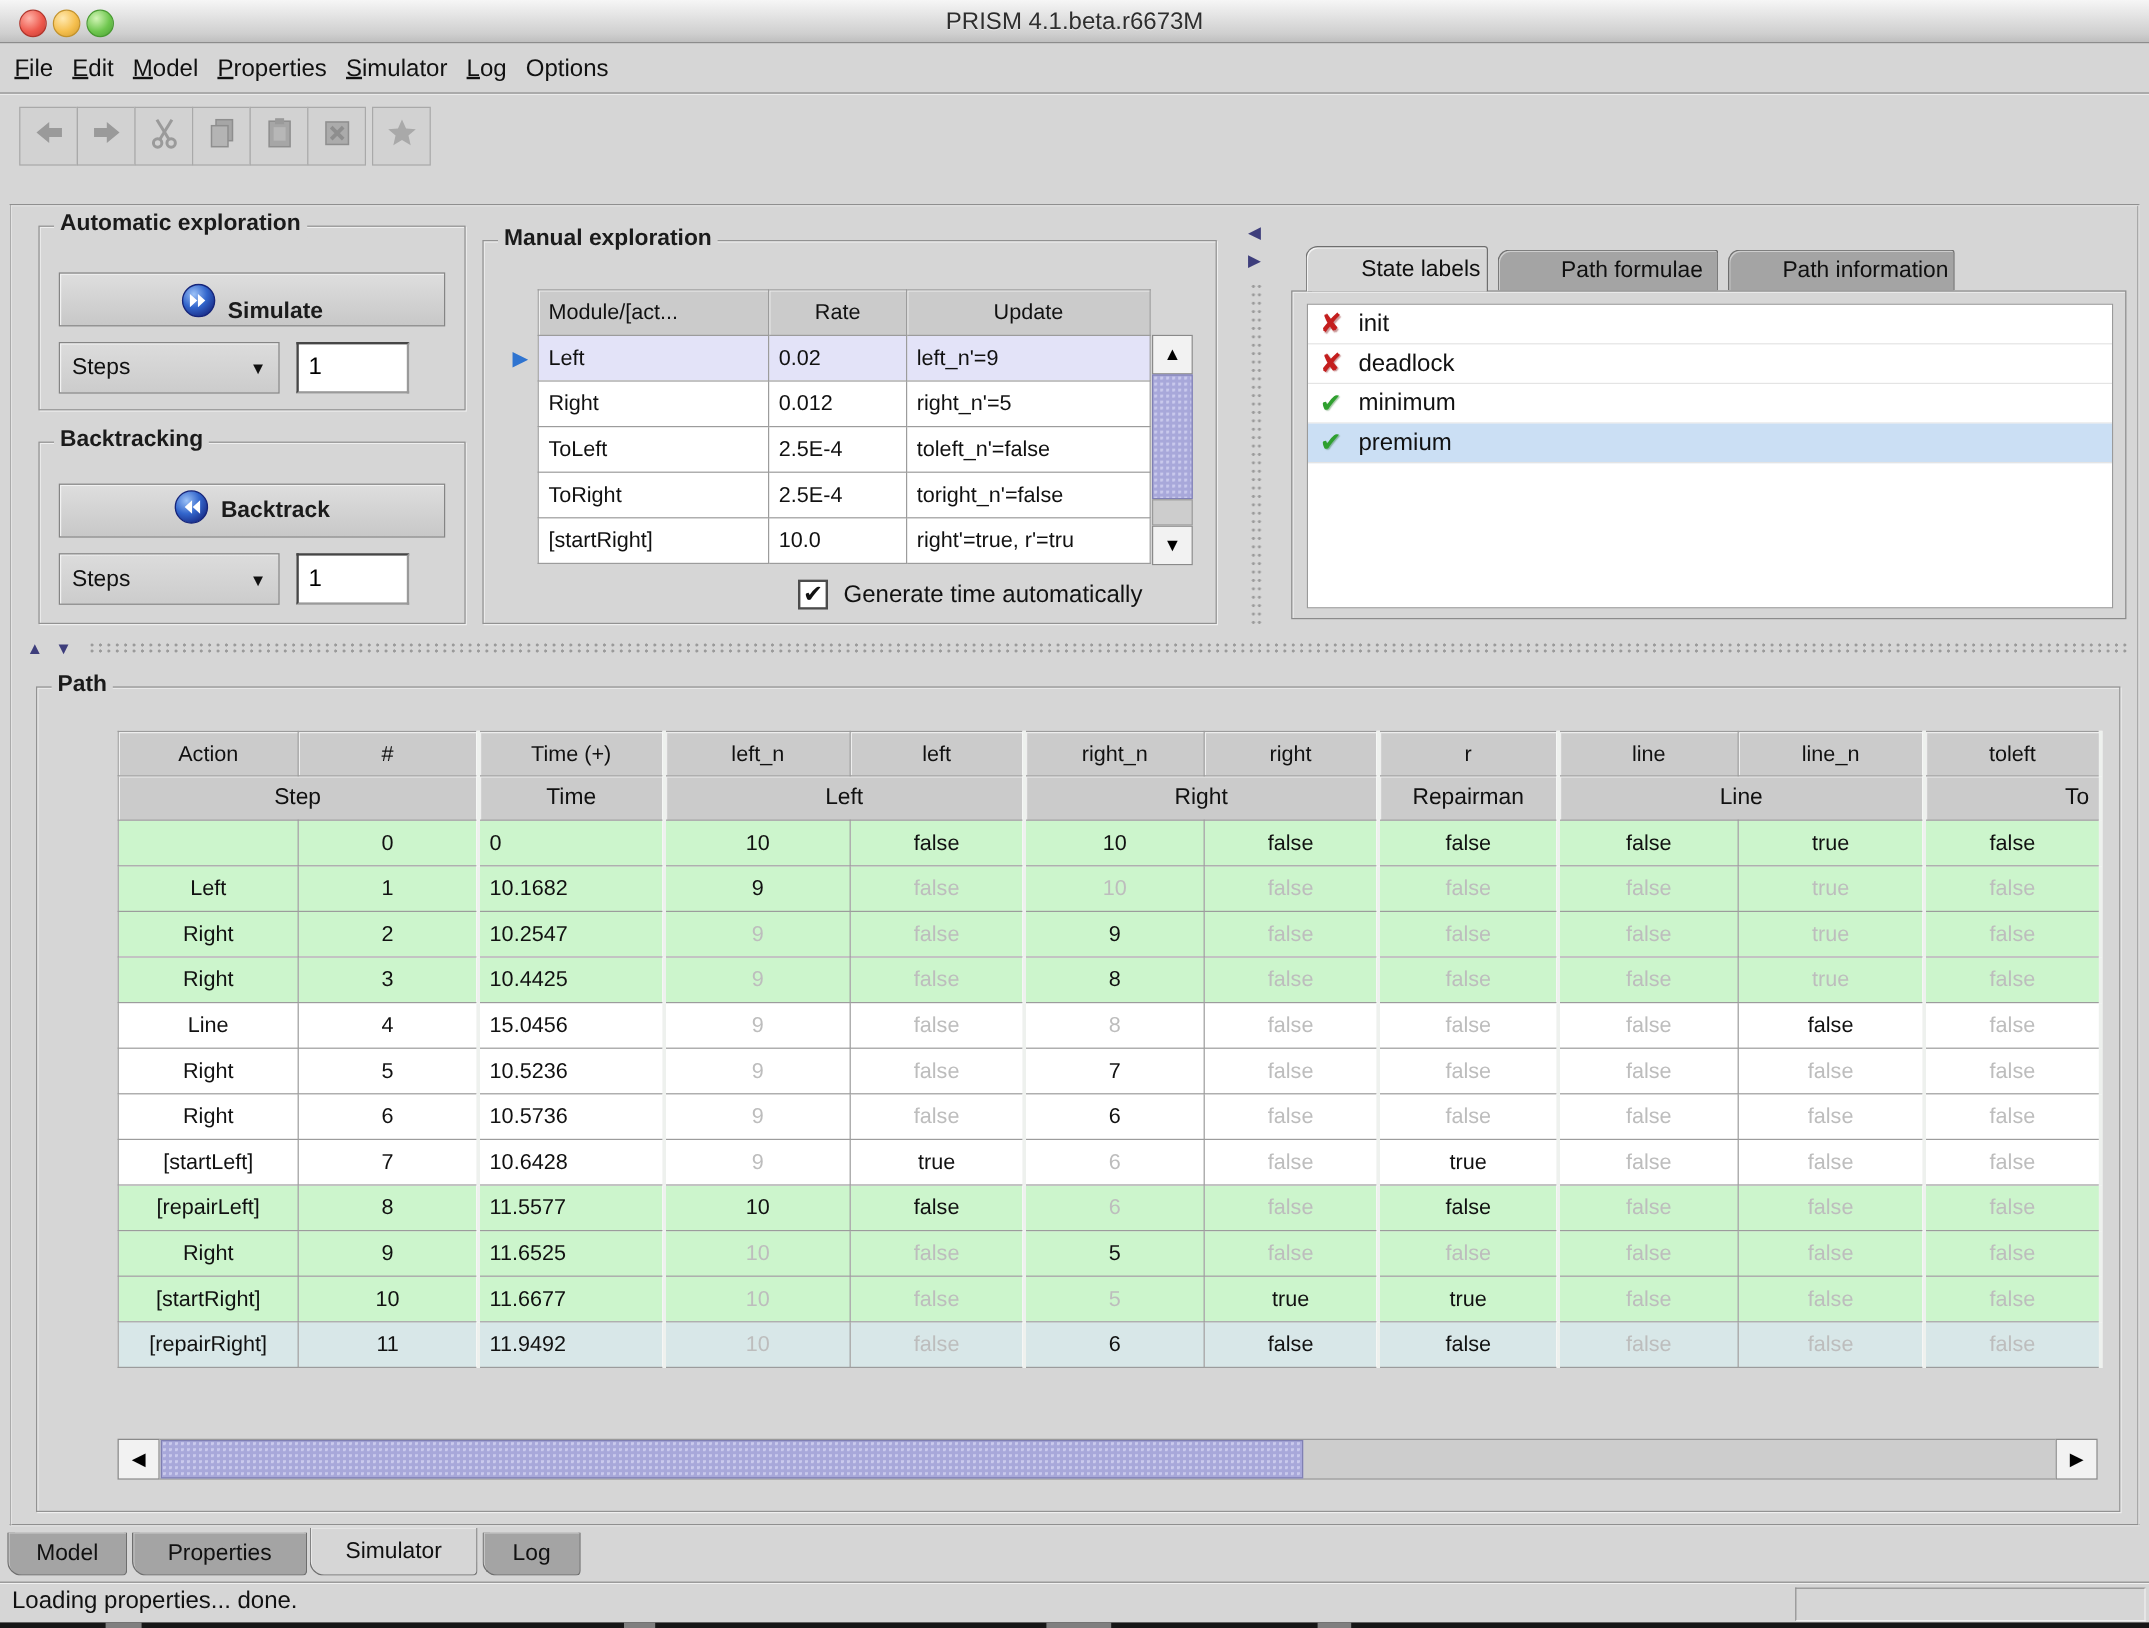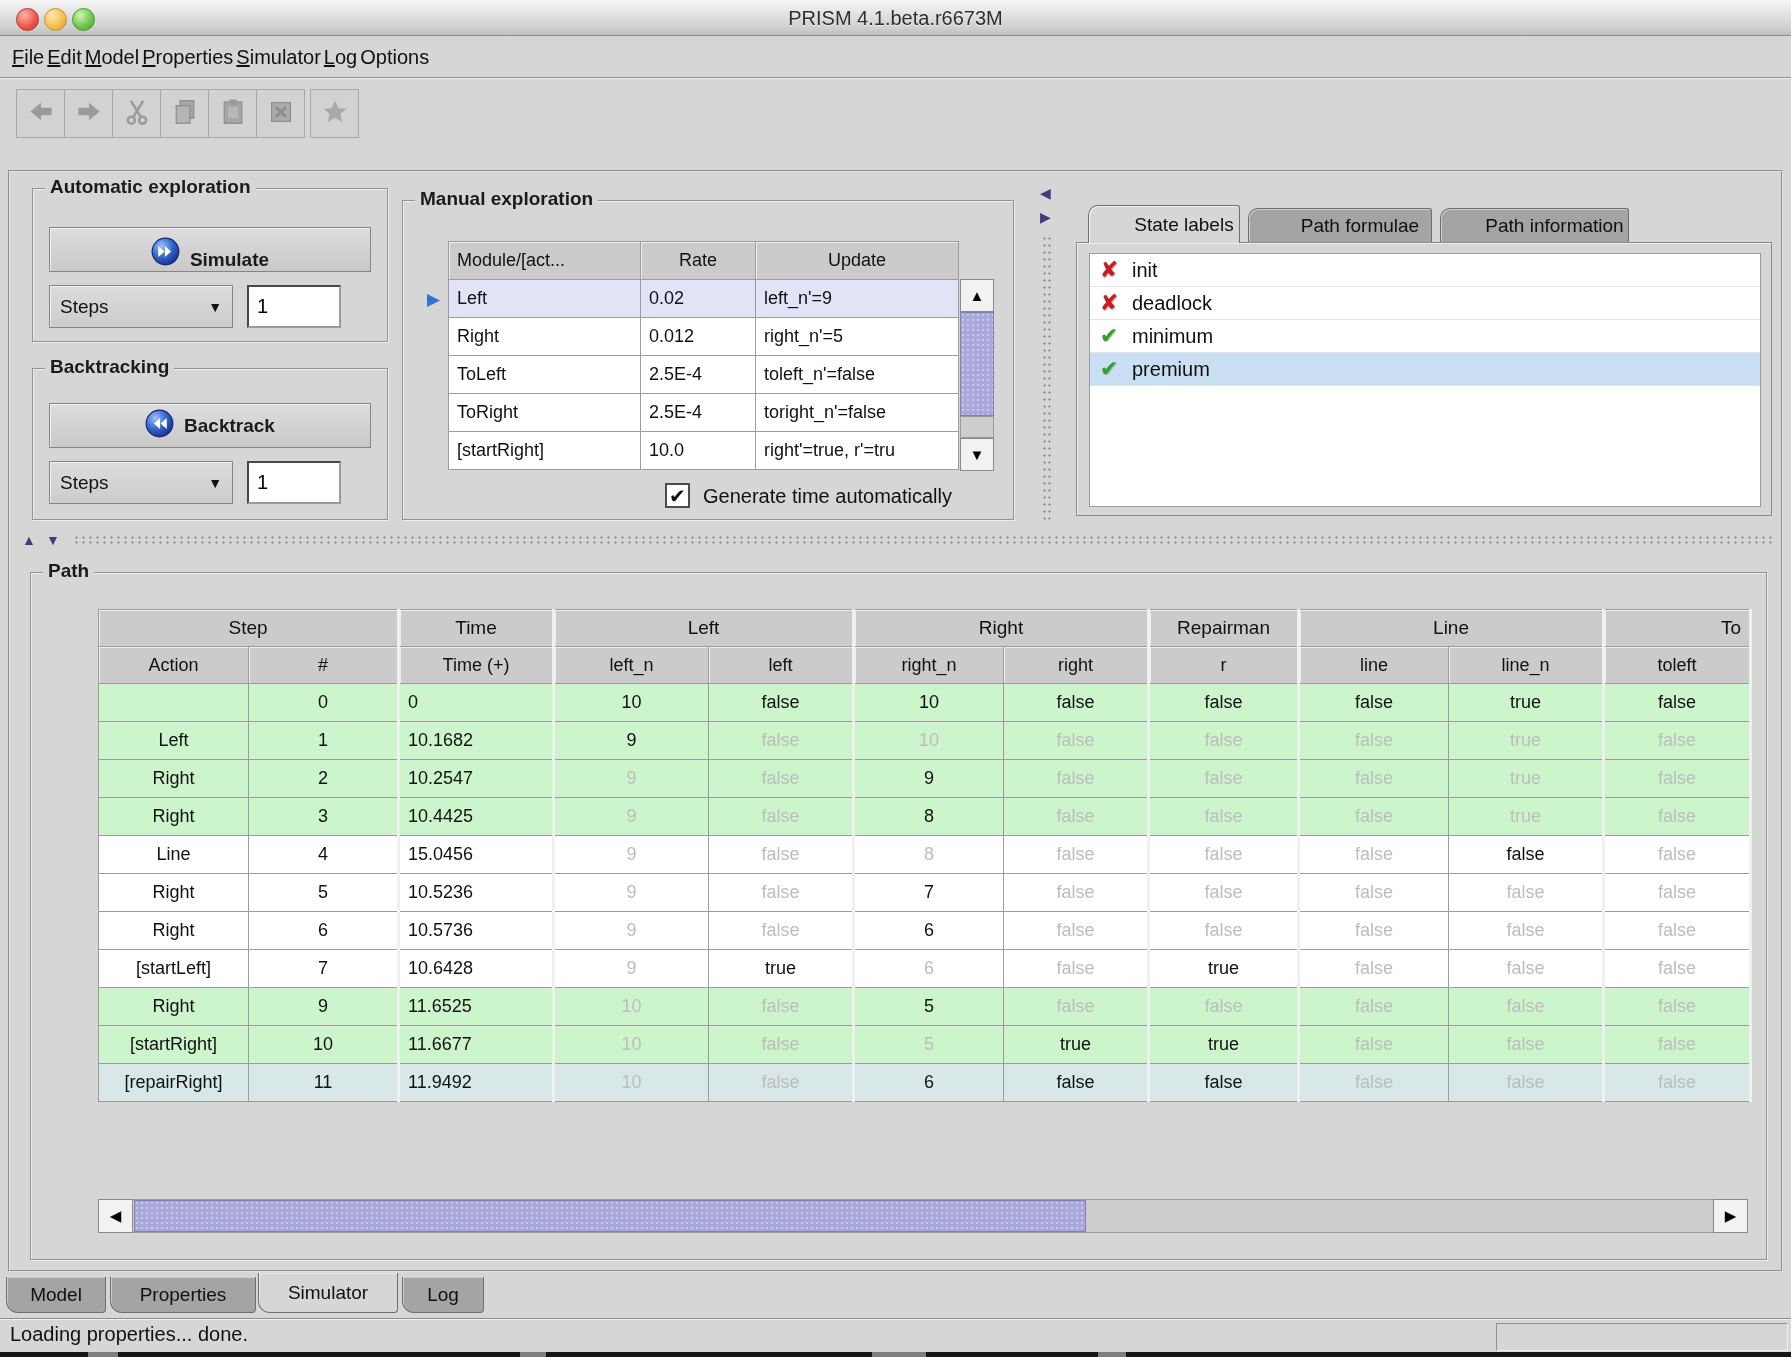--- a/index.html
+++ b/index.html
@@ -9,21 +9,21 @@
   
   .titlebar{left:0;top:0;width:1791px;height:36px;
     background:linear-gradient(#f6f6f6,#cfcfcf 80%,#bfbfbf);border-bottom:1px solid #8c8c8c;}
   .title{width:100%;text-align:center;line-height:36px;font-size:20px;color:#2e2e2e;
     text-shadow:0 1px 0 rgba(255,255,255,.6);font-weight:500;}
   .tl{position:absolute;top:8px;width:21px;height:21px;border-radius:50%;}
   .tl.red{left:16px;background:radial-gradient(circle at 35% 30%,#ffb3a8,#ee5a4e 55%,#c23a31);border:1px solid #b0352c;}
   .tl.yellow{left:44px;background:radial-gradient(circle at 35% 30%,#ffe9b0,#f5bf4e 55%,#d09a2e);border:1px solid #c2922c;}
   .tl.green{left:72px;background:radial-gradient(circle at 35% 30%,#d2f5b6,#6fc74f 55%,#4a9e33);border:1px solid #489a31;}
   
-  .menubar{left:0;top:37px;width:1791px;height:41px;display:flex;align-items:center;gap:3px;
+  .menubar{left:0;top:37px;width:1791px;height:41px;display:flex;align-items:center;gap:16px;
     padding-left:12px;font-size:20px;border-bottom:1px solid #8e8e8e;box-shadow:0 1px 0 #f0f0f0;}
   .menu-item{cursor:default;}
   .menu-item .u{text-decoration:underline;}
   
   .toolbar{left:0;top:79px;width:1791px;height:88px;}
   .tbtn{position:absolute;top:10px;width:47px;height:47px;background:#d2d2d2;border:1px solid #a9a9a9;
     display:flex;align-items:center;justify-content:center;}
   
   .workarea{left:8px;top:170px;width:1775px;height:1102px;border:2px groove #e3e3e3;}
   .grp{position:absolute;box-sizing:border-box;border:1px solid #929292;
@@ -327,41 +327,41 @@
             <col style="width: 145px;">
             <col style="width: 150px;">
             <col style="width: 145px;">
             <col style="width: 150px;">
             <col style="width: 150px;">
             <col style="width: 155px;">
             <col style="width: 147px;">
           </colgroup>
           <thead>
             <tr>
-              <th colspan="2" class="gh gs">Step</th>
-              <th colspan="1" class="gh gs">Time</th>
-              <th colspan="2" class="gh gs">Left</th>
-              <th colspan="2" class="gh gs">Right</th>
-              <th colspan="1" class="gh gs">Repairman</th>
-              <th colspan="2" class="gh gs">Line</th>
-              <th colspan="1" class="gh gs alignr">To</th>
-            </tr>
-            <tr>
               <th class="sh">Action</th>
               <th class="sh gs">#</th>
               <th class="sh gs">Time (+)</th>
               <th class="sh">left_n</th>
               <th class="sh gs">left</th>
               <th class="sh">right_n</th>
               <th class="sh gs">right</th>
               <th class="sh gs">r</th>
               <th class="sh">line</th>
               <th class="sh gs">line_n</th>
               <th class="sh gs">toleft</th>
             </tr>
+            <tr>
+              <th colspan="2" class="gh gs">Step</th>
+              <th colspan="1" class="gh gs">Time</th>
+              <th colspan="2" class="gh gs">Left</th>
+              <th colspan="2" class="gh gs">Right</th>
+              <th colspan="1" class="gh gs">Repairman</th>
+              <th colspan="2" class="gh gs">Line</th>
+              <th colspan="1" class="gh gs alignr">To</th>
+            </tr>
           </thead>
           <tbody>
             <tr class="r-green">
               <td class="c-act"></td>
               <td class=" gs">0</td>
               <td class="c-time gs">0</td>
               <td class="">10</td>
               <td class=" gs">false</td>
               <td class="">10</td>
               <td class=" gs">false</td>
@@ -450,20 +450,33 @@
             </tr>
             <tr class="r-white">
               <td class="c-act">[startLeft]</td>
               <td class=" gs">7</td>
               <td class="c-time gs">10.6428</td>
               <td class="dm ">9</td>
               <td class=" gs">true</td>
               <td class="dm ">6</td>
               <td class="dm  gs">false</td>
               <td class=" gs">true</td>
+              <td class="dm ">false</td>
+              <td class="dm  gs">false</td>
+              <td class="dm  gs">false</td>
+            </tr>
+            <tr class="r-green">
+              <td class="c-act">[repairLeft]</td>
+              <td class=" gs">8</td>
+              <td class="c-time gs">11.5577</td>
+              <td class="">10</td>
+              <td class=" gs">false</td>
+              <td class="dm ">6</td>
+              <td class="dm  gs">false</td>
+              <td class=" gs">false</td>
               <td class="dm ">false</td>
               <td class="dm  gs">false</td>
               <td class="dm  gs">false</td>
             </tr>
             <tr class="r-green">
               <td class="c-act">Right</td>
               <td class=" gs">9</td>
               <td class="c-time gs">11.6525</td>
               <td class="dm ">10</td>
               <td class="dm  gs">false</td>

